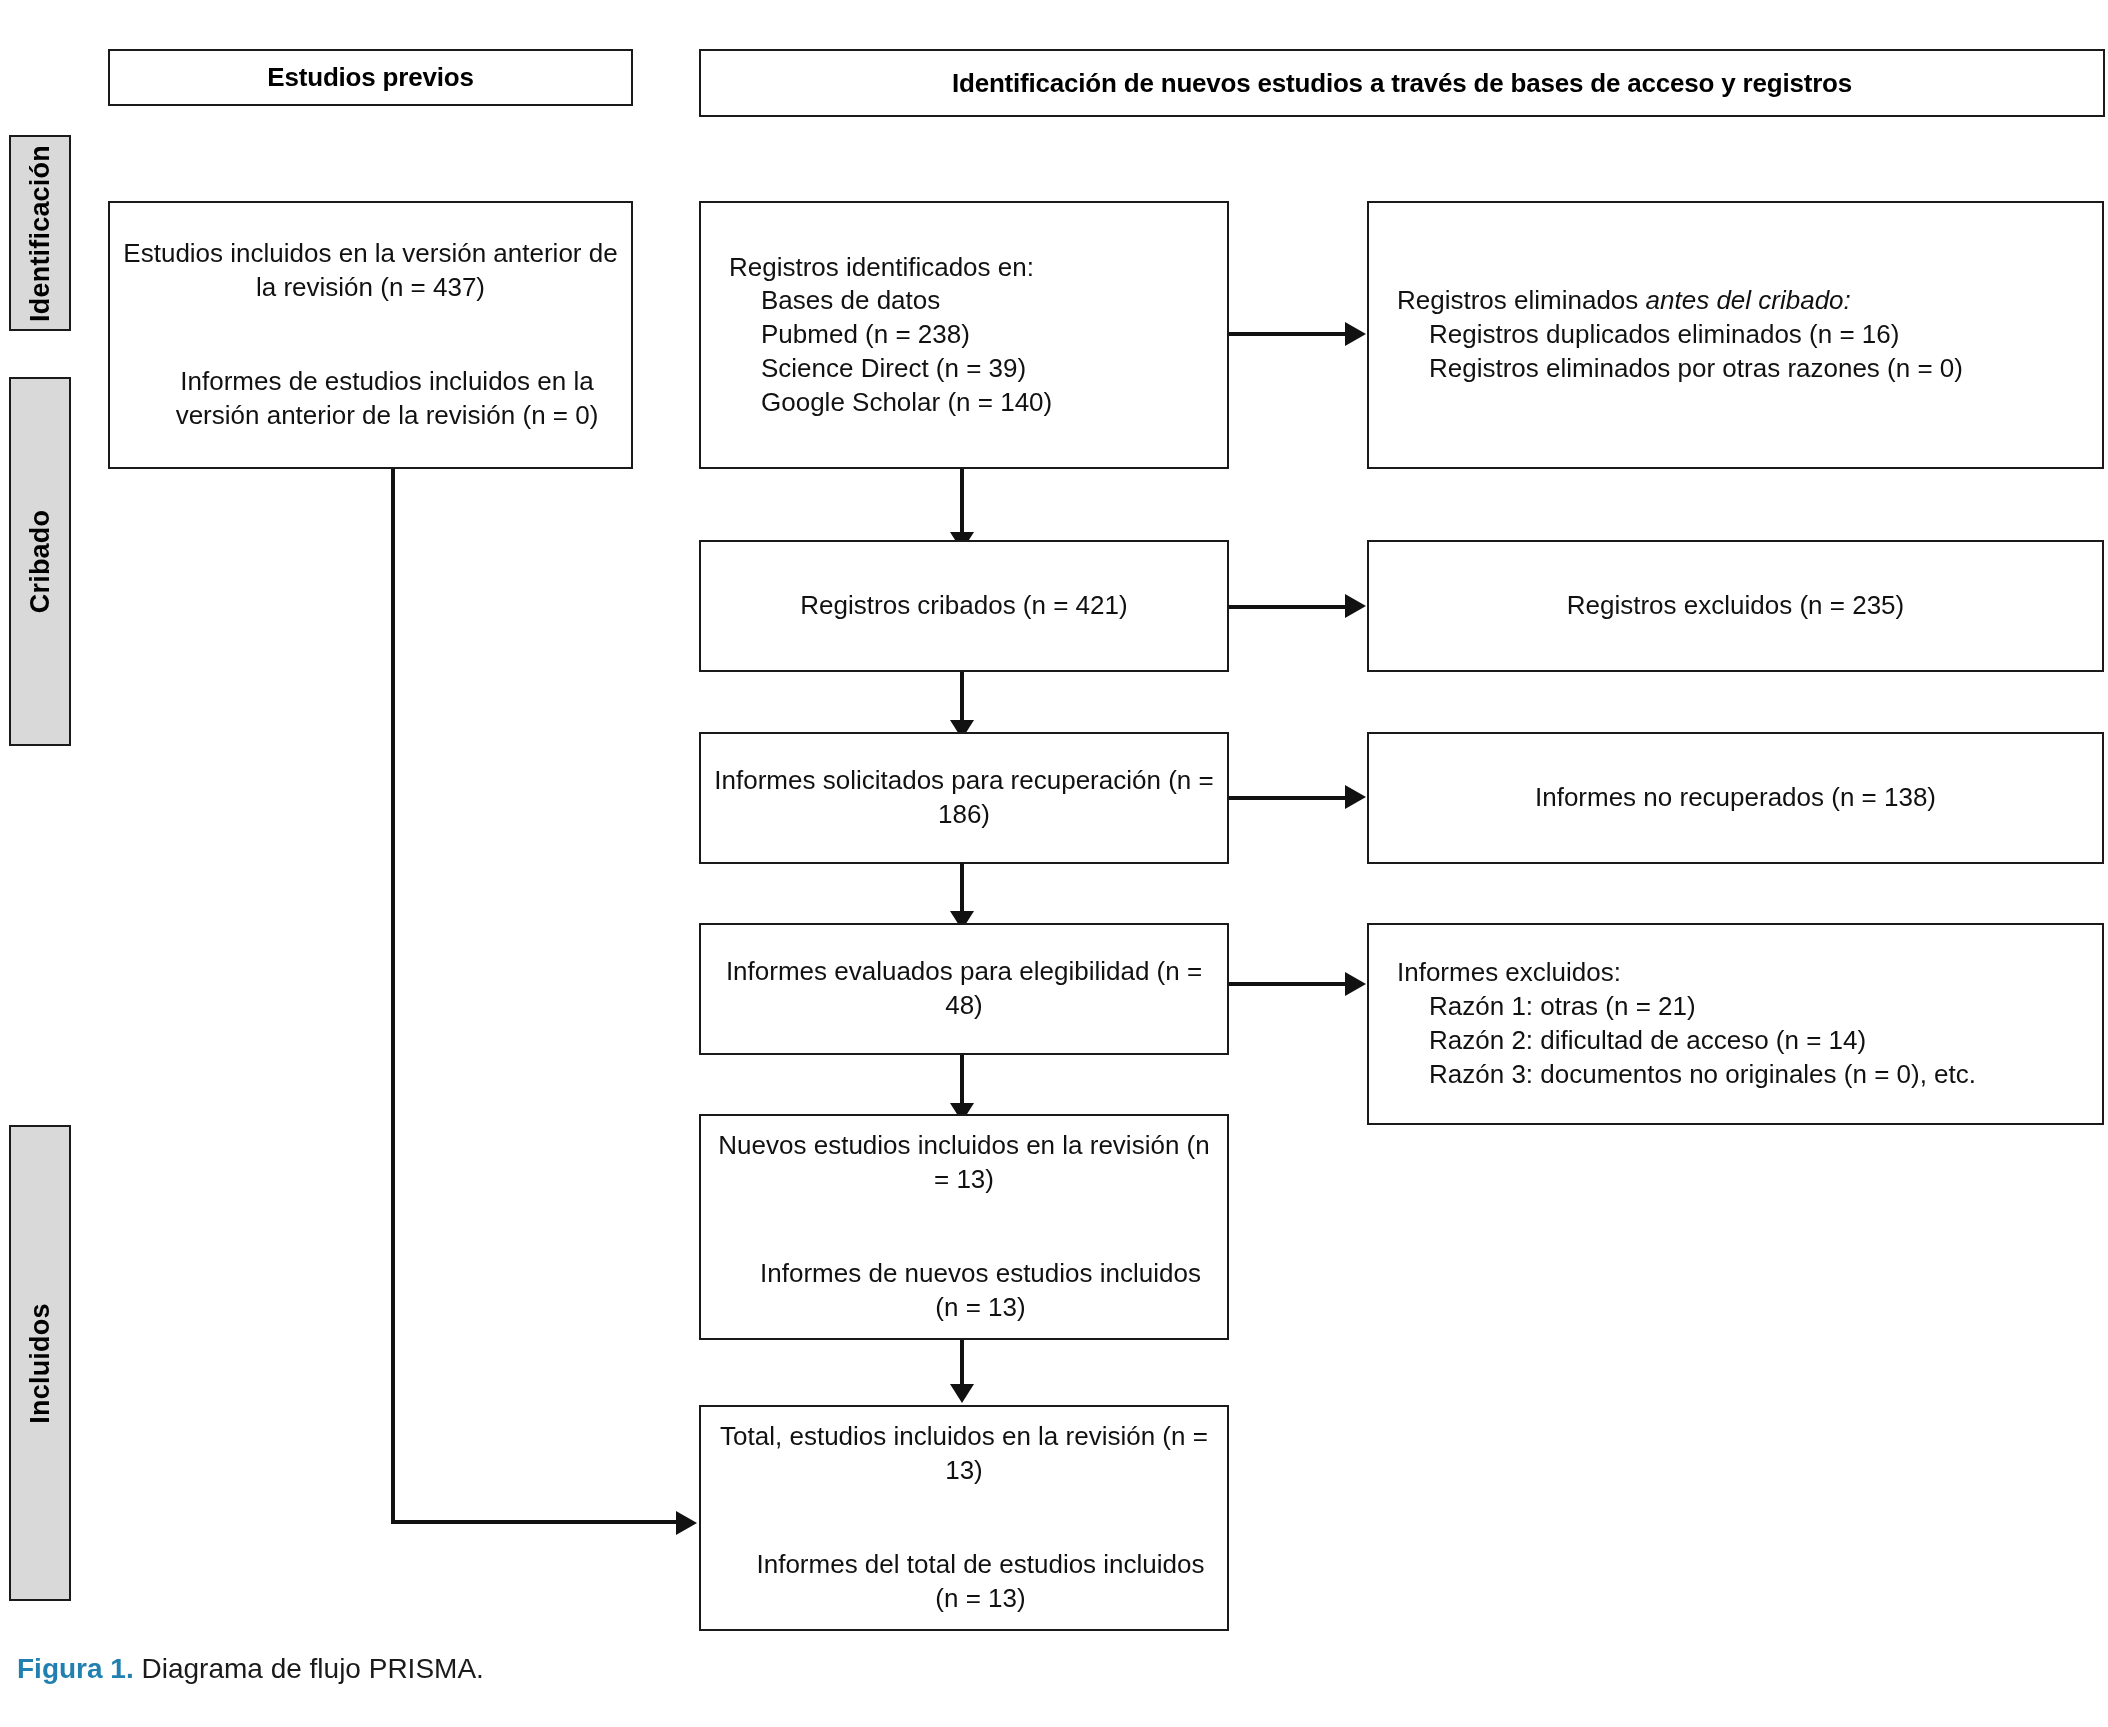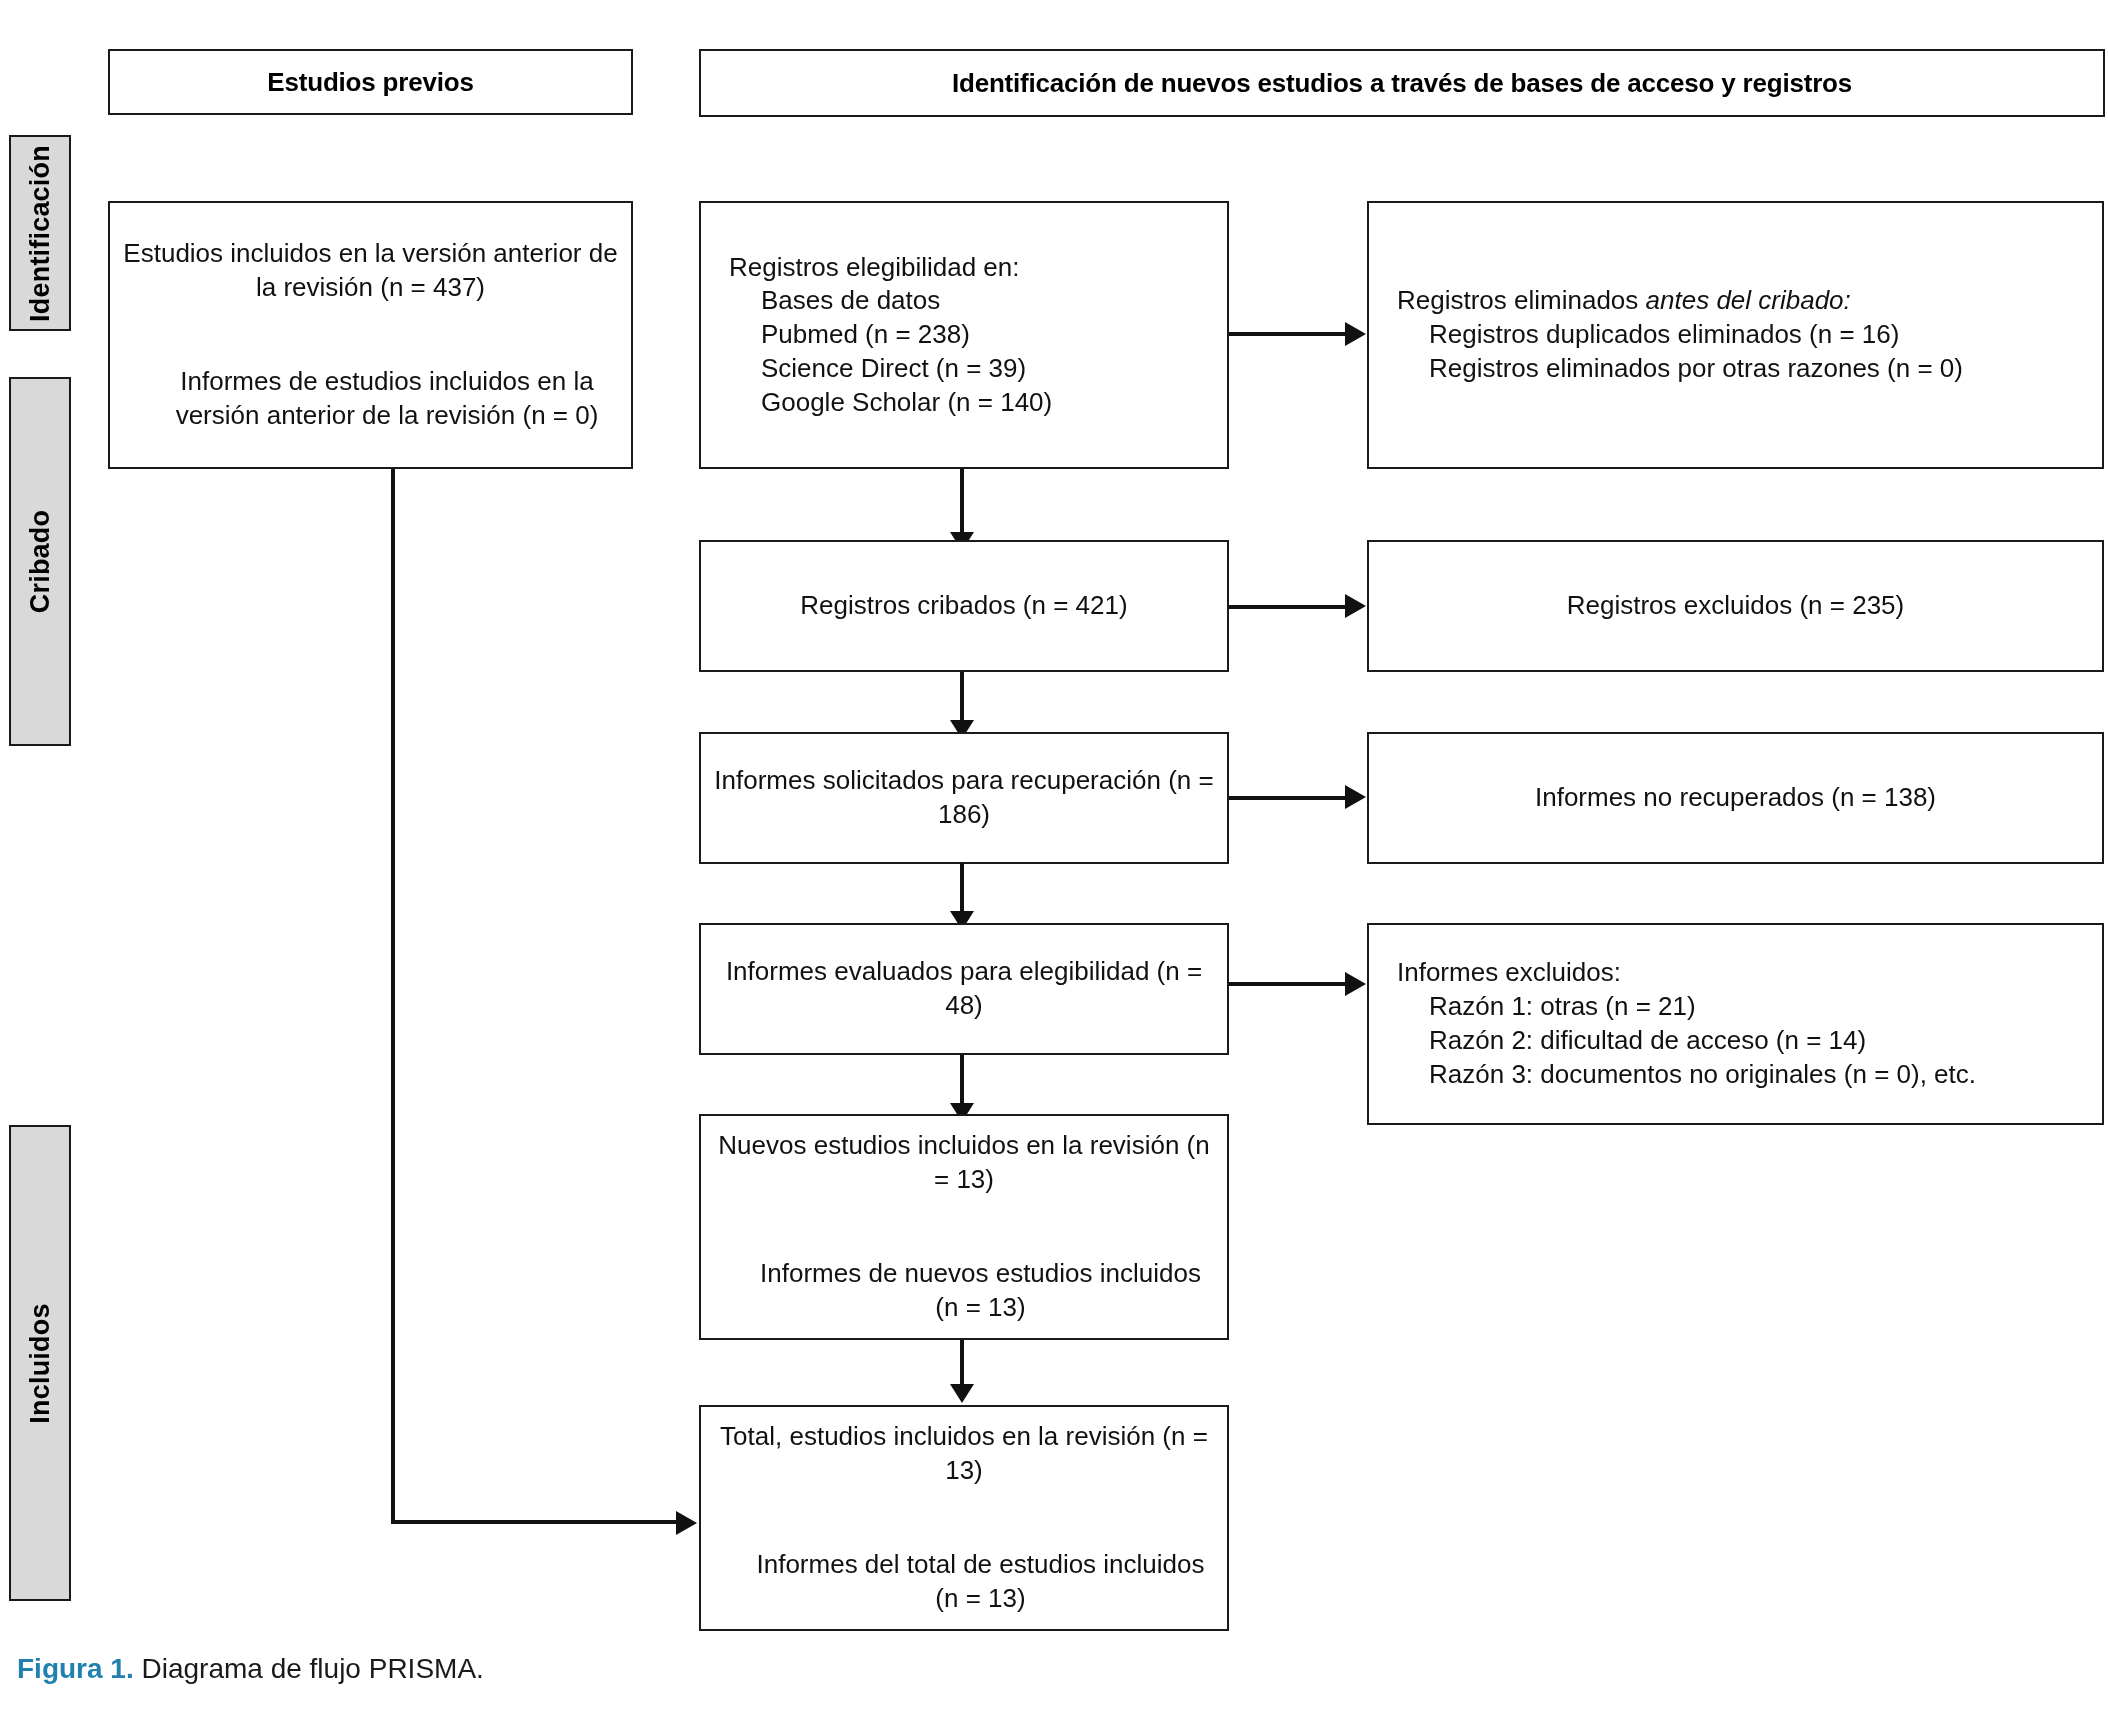--- a/index.html
+++ b/index.html
@@ -116,36 +116,36 @@
   </div>
 
   <div class="stage" style="left:9.4px; top:377px; width:62px; height:369px;">
     <span class="stage-label">Cribado</span>
   </div>
 
   <div class="stage" style="left:9.4px; top:1125px; width:62px; height:476px;">
     <span class="stage-label">Incluidos</span>
   </div>
 
-  <div class="box hdr-box" style="left:108px; top:49px; width:525px; height:66px;">
+  <div class="box hdr-box" style="left:108px; top:49px; width:525px; height:57px;">
     <span>Estudios previos</span>
   </div>
 
   <div class="box hdr-box" style="left:699px; top:49px; width:1406px; height:68px;">
     <span>Identificación de nuevos estudios a través de bases de acceso y registros</span>
   </div>
 
   <div class="box center-txt body-txt" style="left:108px; top:201px; width:525px; height:268px;">
     <p class="para">Estudios incluidos en la versión anterior de la revisión (n = 437)</p>
     <p class="para">Informes de estudios incluidos en la versión anterior de la revisión (n = 0)</p>
   </div>
 
   <div class="box left-txt body-txt" style="left:699px; top:201px; width:530px; height:268px;">
     <div class="list">
-      <p class="list-head">Registros elegibilidad en:</p>
+      <p class="list-head">Registros identificados en:</p>
       <p class="list-item">Bases de datos</p>
       <p class="list-item">Pubmed (n = 238)</p>
       <p class="list-item">Science Direct (n = 39)</p>
       <p class="list-item">Google Scholar (n = 140)</p>
     </div>
   </div>
 
   <div class="box left-txt body-txt" style="left:1367px; top:201px; width:737px; height:268px;">
     <div class="list">
       <p class="list-head">

